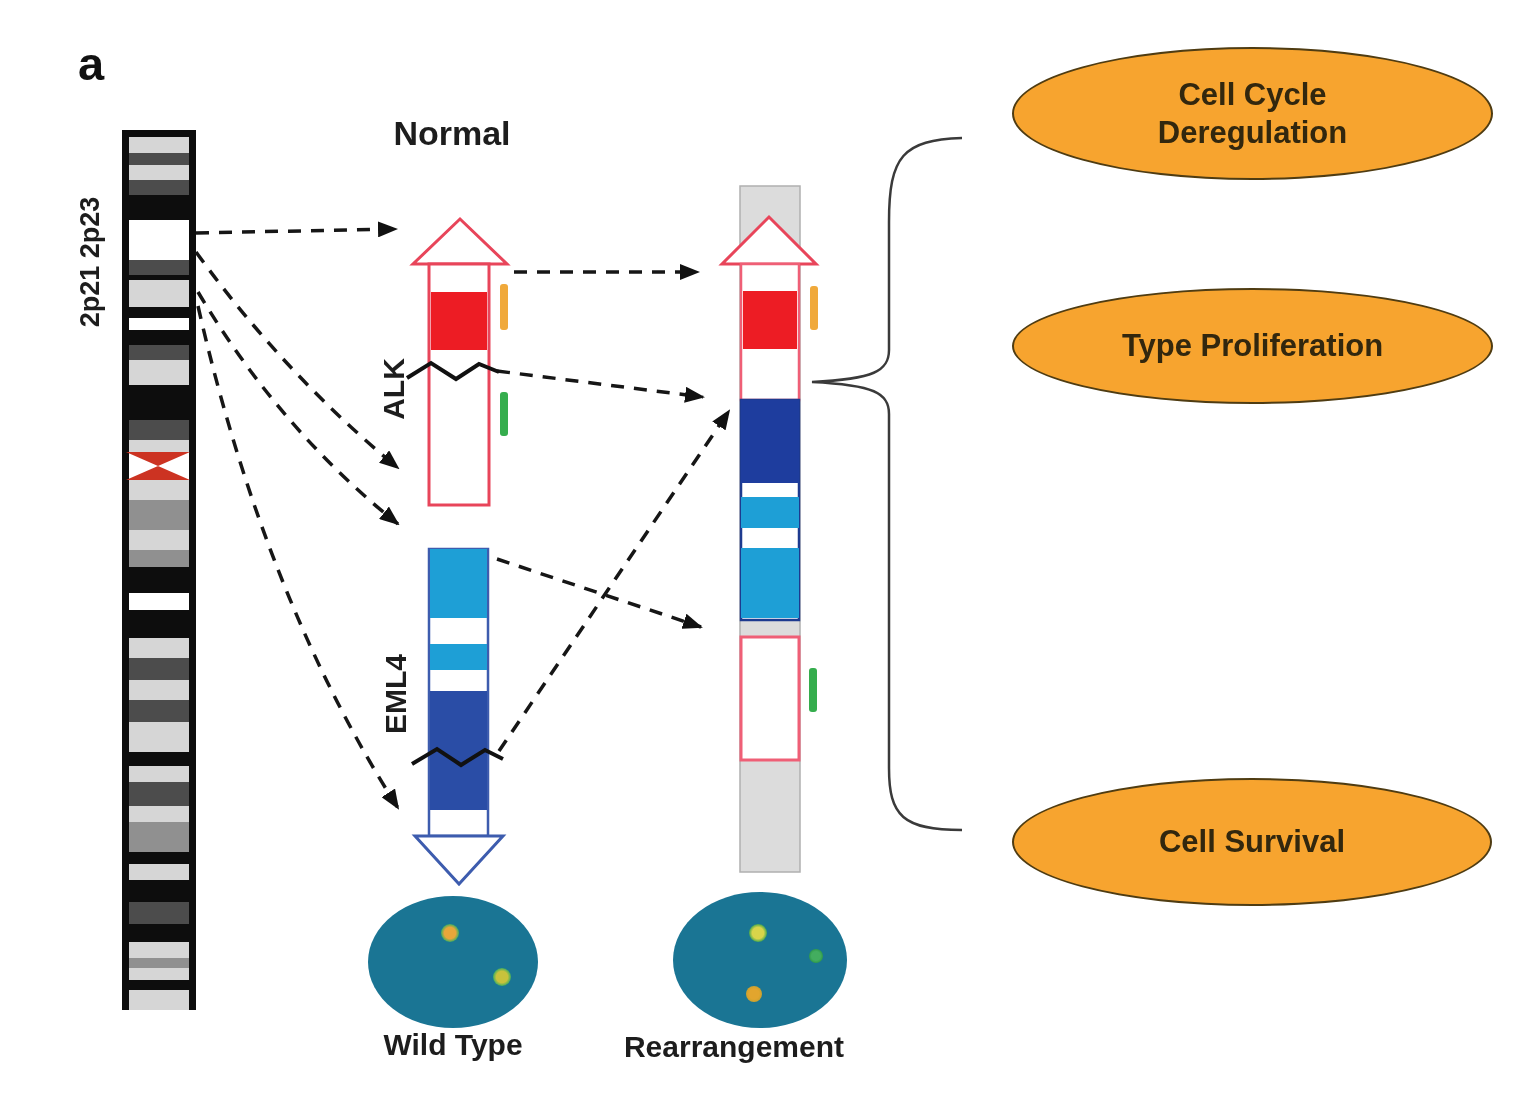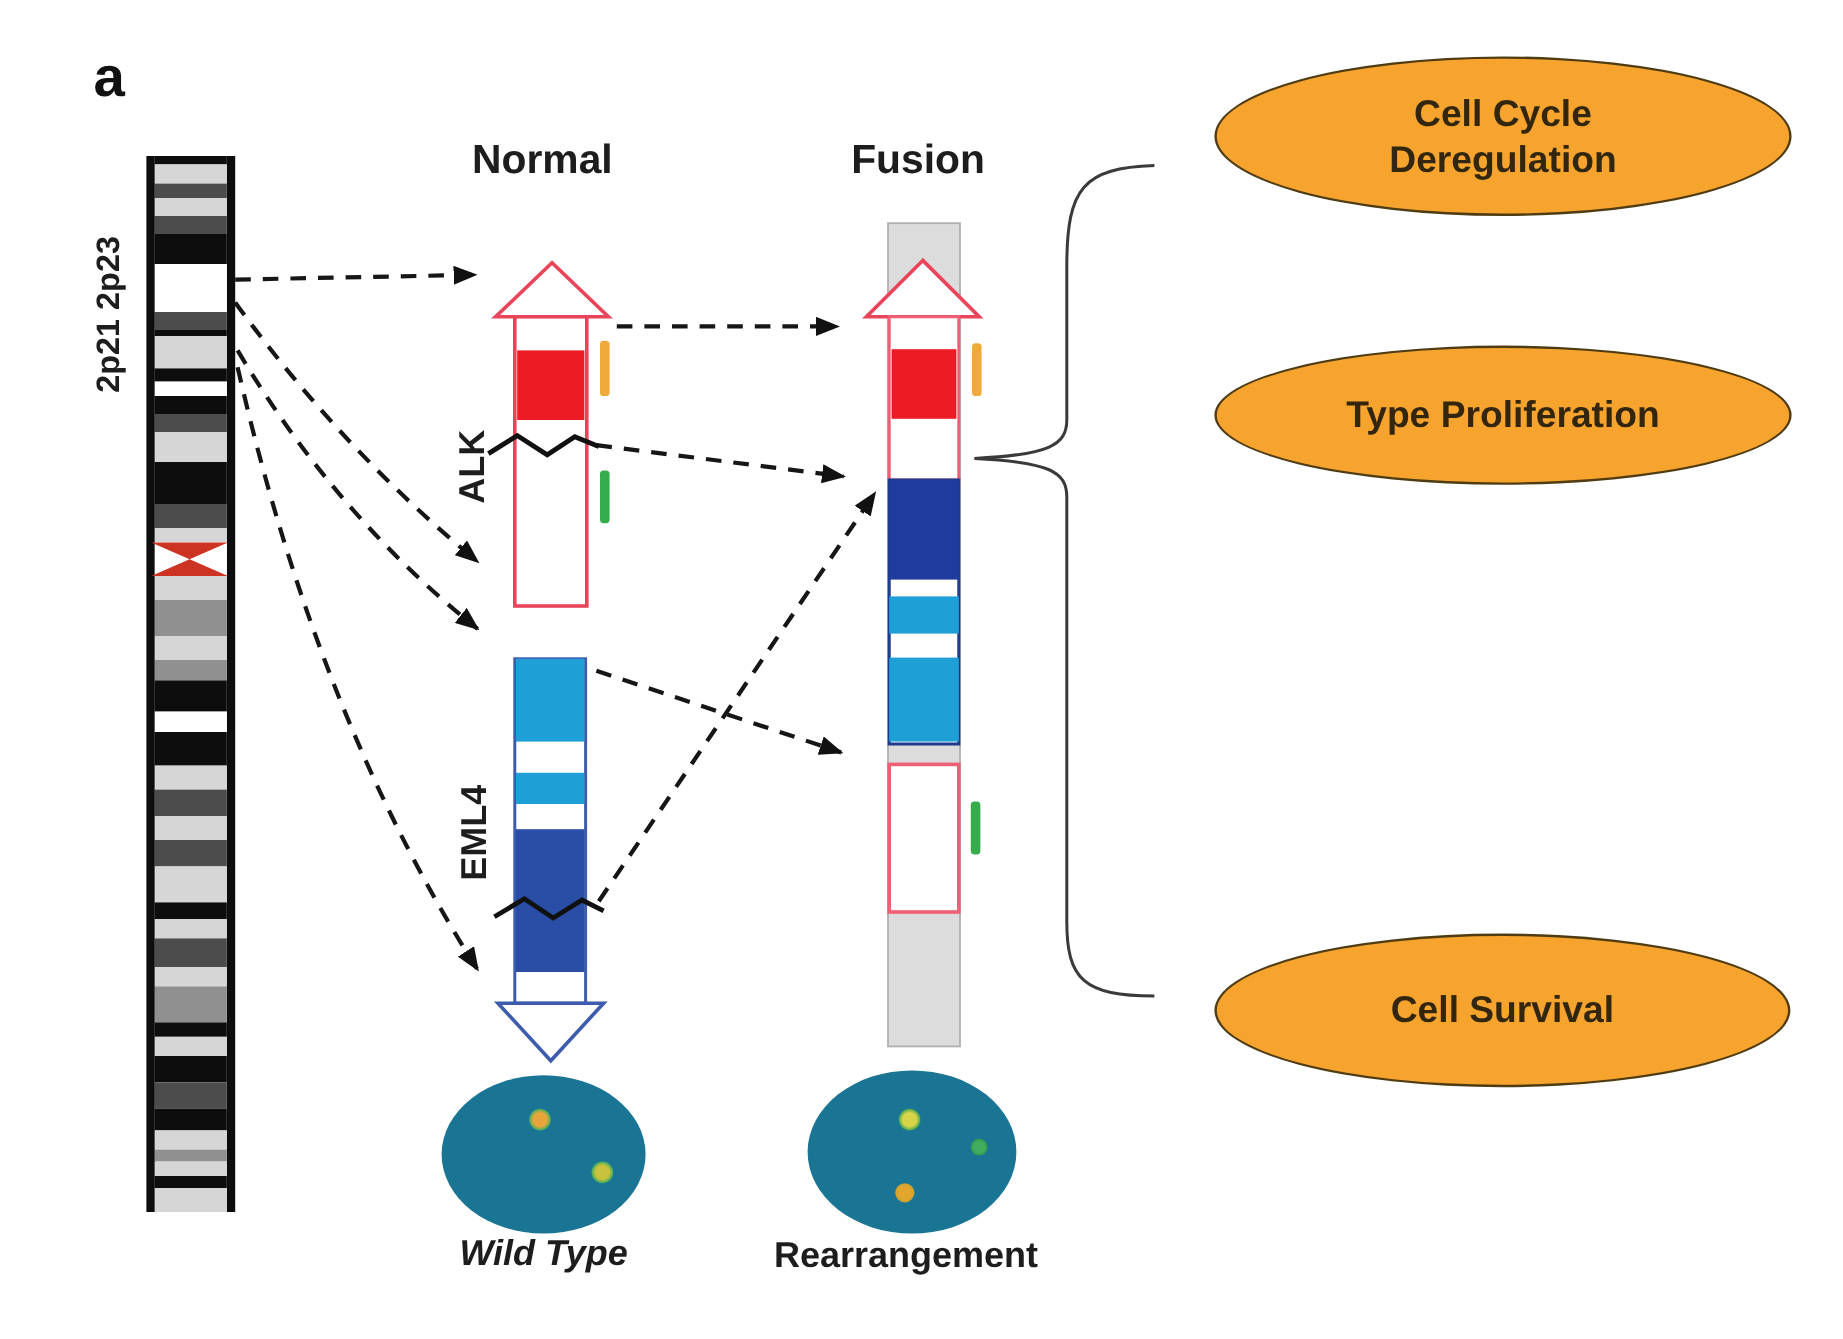--- a/index.html
+++ b/index.html
@@ -14,22 +14,22 @@
   .rot{transform:rotate(-90deg);transform-origin:center;}
   .chrom-label{left:10px;top:247px;width:160px;height:30px;font-size:27px;font-weight:700;
                text-align:center;line-height:30px;}
   .col-title{width:200px;text-align:center;font-size:34px;font-weight:700;}
   .title-normal{left:352px;top:114px;}
   .title-fusion{left:665px;top:114px;}
   .gene-label{font-size:30px;font-weight:700;text-align:center;line-height:30px;}
   .alk-label{left:349px;top:374px;width:90px;height:30px;}
   .eml4-label{left:341px;top:679px;width:110px;height:30px;}
   .fish-label{font-size:30px;font-weight:600;text-align:center;}
-  .wt-label{left:343px;top:1028px;width:220px;font-style:italic;}
-  .re-label{left:615px;top:1030px;width:280px;}
+  .wt-label{left:343px;top:1028px;width:220px;}
+  .re-label{left:594px;top:1030px;width:280px;}
   .overlay{left:0;top:0;z-index:3;}
   .hallmark{border-radius:50%;background:#f7a42f;border:2px solid #4f3c12;display:flex;
             align-items:center;justify-content:center;text-align:center;color:#32270e;
             font-weight:700;font-size:31px;line-height:1.2;white-space:pre-line;z-index:4;}
   .hm-1{left:1012px;top:47px;width:477px;height:129px;}
   .hm-2{left:1012px;top:288px;width:477px;height:112px;}
   .hm-3{left:1012px;top:522px;width:476px;height:134px;}
   .hm-4{left:1012px;top:778px;width:476px;height:124px;}
   .dot{position:absolute;border-radius:50%;z-index:5;}
 </style>
@@ -86,21 +86,20 @@
         <div class="band" style="height: 16px; background: rgb(214, 214, 214);"></div>
         <div class="band" style="height: 10px; background: rgb(144, 144, 144);"></div>
         <div class="band" style="height: 12px; background: rgb(214, 214, 214);"></div>
         <div class="band" style="height: 10px; background: rgb(13, 13, 13);"></div>
         <div class="band" style="height: 20px; background: rgb(214, 214, 214);"></div>
       </div>
   </div>
   <div class="abs label rot chrom-label">2p21 2p23</div>
 
   <div class="abs label col-title title-normal">Normal</div>
-  <div class="abs label col-title title-fusion">Fusion</div>
 
   <div class="abs label rot gene-label alk-label">ALK</div>
   <div class="abs label rot gene-label eml4-label">EML4</div>
 
   <div class="abs label fish-label wt-label">Wild Type</div>
   <div class="abs label fish-label re-label">Rearrangement</div>
 
   <div class="abs hallmark hm-1">
     <span>Cell Cycle
 Deregulation</span>

